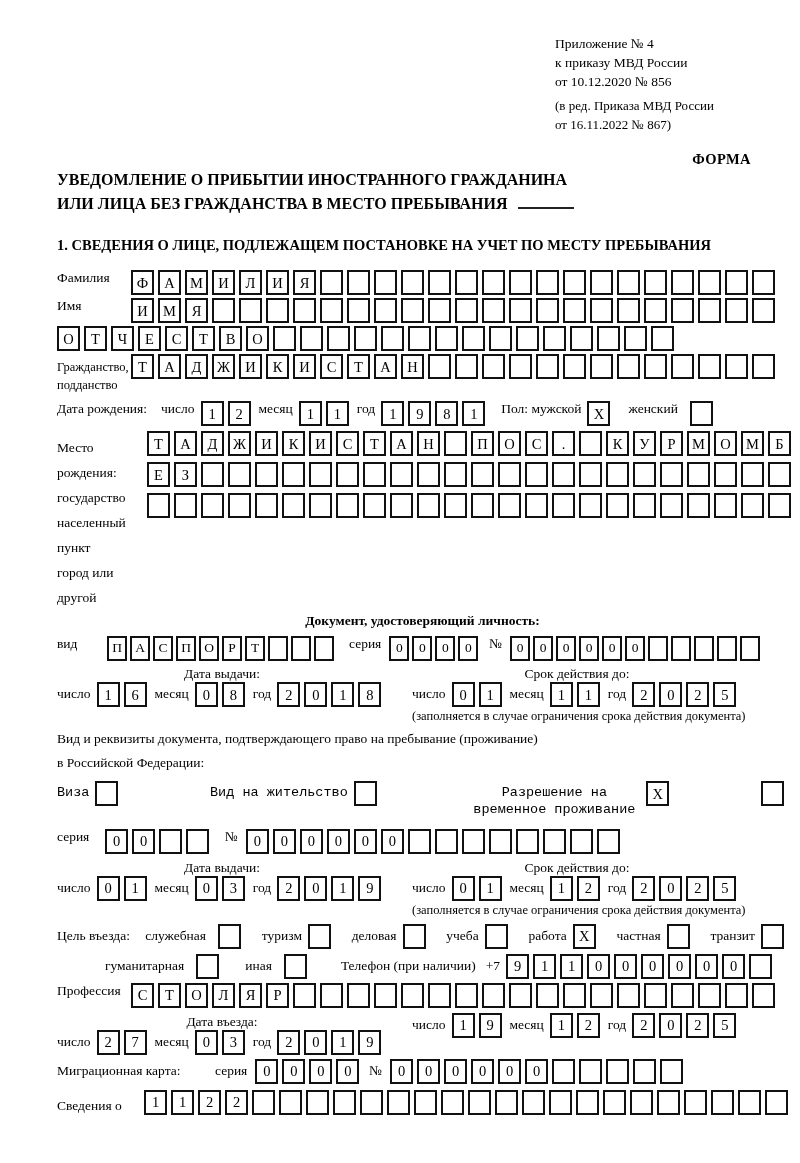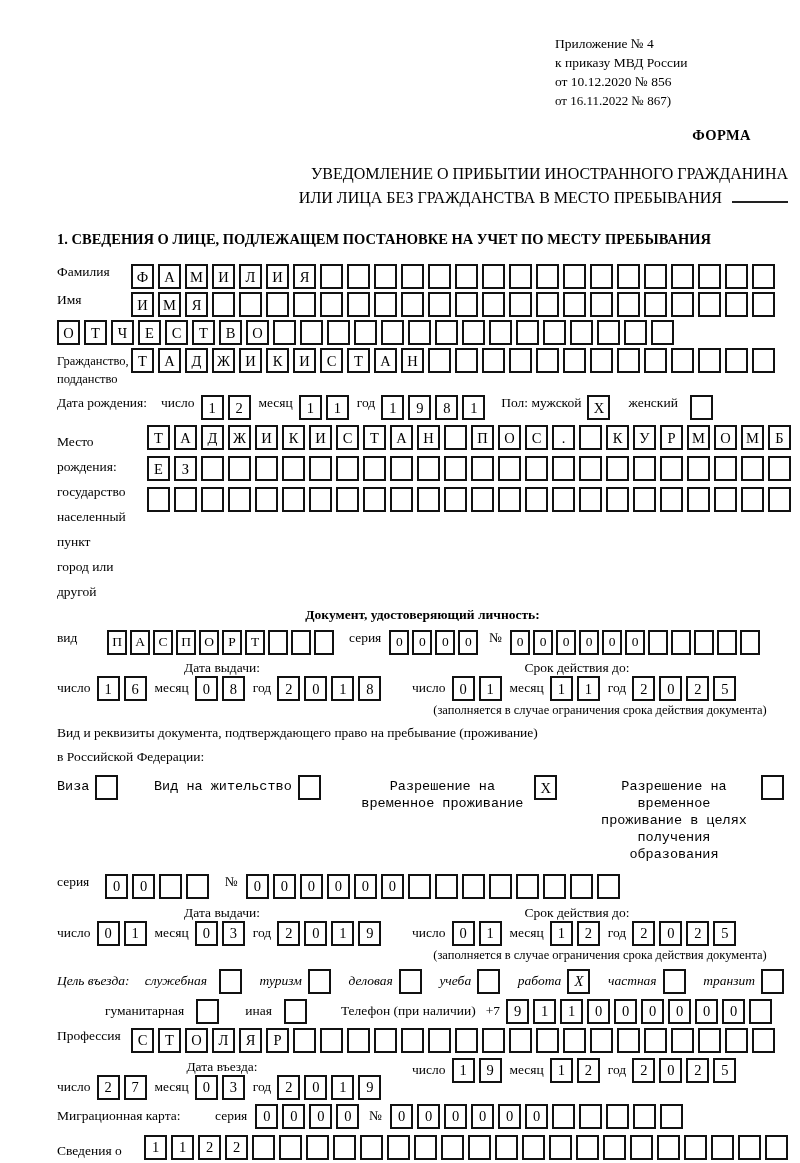--- a/index.html
+++ b/index.html
@@ -9,21 +9,21 @@
     font-family:"Liberation Serif","DejaVu Serif",serif; color:#000;
     padding:34px 12px 6px 57px; overflow:hidden; font-size:13.5px; line-height:1.25;
   }
   
   .appendix { width:196px; margin-left:auto; margin-right:37px; }
   .apline { line-height:19px; font-size:13.5px; white-space:nowrap; }
   .amend { margin-top:5px; font-size:13px; }
   .amend2 { font-size:13px; }
   .forma { font-weight:bold; text-align:right; margin-top:16px; font-size:14.5px; letter-spacing:.4px; }
   
-  .title { text-align:right; font-weight:normal; font-size:16px; margin-top:18px; line-height:24px; }
+  .title { text-align:left; font-weight:bold; font-size:16px; line-height:24px; }
   .blank { display:inline-block; width:56px; border-bottom:2px solid #222; height:13px; margin-left:10px; }
   .sec { font-weight:bold; font-size:14.5px; margin-top:20px; margin-bottom:16px; white-space:nowrap; }
   
   .frow { display:flex; align-items:flex-start; margin-bottom:3px; }
   .frow.top { align-items:flex-start; }
   .frow.top .lbl { padding-top:4px; }
   .lbl { flex:none; }
   .ll { display:block; line-height:18px; }
   .w74 { width:74px; } .w111 { width:111px; } .w90 { width:90px; } .w87 { width:87px; }
   .shrink .ll { font-size:12.5px; }
@@ -45,21 +45,21 @@
   
   .vw { width:50px;font-family:Liberation Serif, serif; }
   .mlbl { margin:0 8px 0 12px; flex:none; }
   
   .datepair { display:flex; margin-bottom:4px; }
   .dhalf { display:flex; flex-direction:column; }
   .dhalf.left { width:355px; flex:none; }
   .dhalf.right { flex:1; }
   .dphead { text-align:center; width:330px; line-height:17px; }
   .dgrp { display:flex; align-items:center; }
-  .dpnote { font-size:12.5px; line-height:16px; margin-top:1px; white-space:nowrap;text-align:center; }
+  .dpnote { font-size:12.5px; line-height:16px; margin-top:1px; white-space:nowrap; }
   
   .intro { line-height:21px; margin-top:3px; }
   .optrow { display:flex; justify-content:space-between; align-items:flex-start; margin:8px 0 10px; }
   .opt { display:flex; align-items:flex-start; gap:6px; }
   .opt .otxt { padding-top:4px;font-family:Liberation Mono, monospace; }
   .otxt.c { text-align:center; }
   .w172 { width:172px; } .w162 { width:162px; }
   
   .purposerow { display:flex; justify-content:space-between; align-items:center; margin-bottom:5px; white-space:nowrap; }
   .purposerow .opt { align-items:center; }
@@ -73,20 +73,21 @@
 </style>
 </head>
 <body>
 
 <div class="page">
 
   <div class="appendix">
     <div class="apline">Приложение № 4</div>
     <div class="apline">к приказу МВД России</div>
     <div class="apline">от 10.12.2020 № 856</div>
+    <div class="apline amend">(в ред. Приказа МВД России</div>
     <div class="apline amend2">от 16.11.2022 № 867)</div>
     <div class="forma">ФОРМА</div>
   </div>
 
   <div class="title">
     <div>УВЕДОМЛЕНИЕ О ПРИБЫТИИ ИНОСТРАННОГО ГРАЖДАНИНА</div>
     <div><span>ИЛИ ЛИЦА БЕЗ ГРАЖДАНСТВА В МЕСТО ПРЕБЫВАНИЯ</span><span class="blank"></span></div>
   </div>
 
   <div class="sec">1. СВЕДЕНИЯ О ЛИЦЕ, ПОДЛЕЖАЩЕМ ПОСТАНОВКЕ НА УЧЕТ ПО МЕСТУ ПРЕБЫВАНИЯ</div>
@@ -433,21 +434,20 @@
           <span class="cell"></span>
         </span>
     </span>
     <span class="opt">
       <span class="otxt c w172">Разрешение на временное проживание</span>
       <span class="cells">
           <span class="cell">X</span>
         </span>
     </span>
     <span class="opt">
-      <span class="otxt c w162">Разрешение на временное проживание в целях получения образования</span>
       <span class="cells">
           <span class="cell"></span>
         </span>
     </span>
   </div>
 
   <div class="frow">
     <span class="lbl" style="width:48px;">серия</span>
     <span class="cells">
         <span class="cell">0</span>
@@ -515,21 +515,21 @@
             <span class="cell">2</span>
             <span class="cell">0</span>
             <span class="cell">2</span>
             <span class="cell">5</span>
           </span>
       </div>
       <div class="dpnote">(заполняется в случае ограничения срока действия документа)</div>
     </div>
   </div>
 
-  <div class="purposerow" style="margin-top:6px;font-style:italic;">
+  <div class="purposerow" style="margin-top:6px;">
     <span class="opt">
       <span>Цель въезда:</span>&nbsp;
       <span>служебная</span>
       <span class="cells" style="margin-left:6px;">
           <span class="cell"></span>
         </span>
     </span>
     <span class="opt">
       <span>туризм</span>
       <span class="cells">

